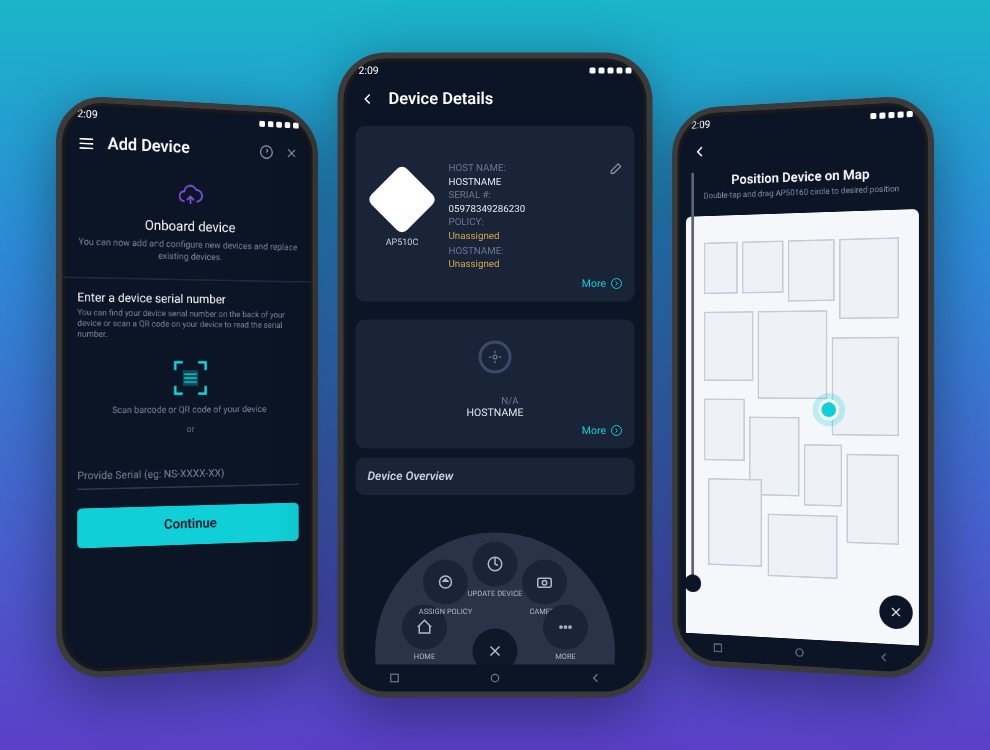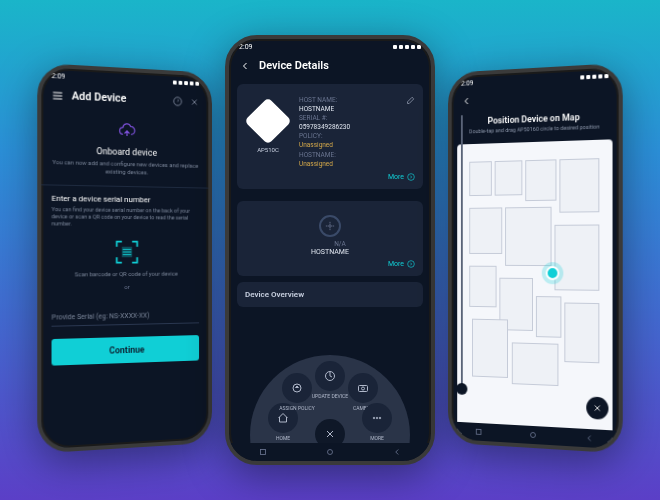--- a/index.html
+++ b/index.html
@@ -56,40 +56,40 @@
     text-align:center; font-size:9px; font-weight:600;
     padding:8px 0; border-radius:3px;
   }
 
   
   .card {
     background:#1a2438; margin:6px 8px; border-radius:6px;
     padding:8px; font-size:9px;
   }
   .card-title { font-size:8px; color:#c8d0e0; font-weight:600; }
-  .dev-info-body { display:flex; gap:8px; margin-top:4px; align-items:flex-start; position:relative; }
+  .dev-info-body { display:flex; gap:8px; margin-top:16px; align-items:flex-start; position:relative; }
   .dev-img {
     width:42px; height:42px; background:#fff; border-radius:6px;
     transform: rotate(45deg) scale(.8); margin:4px 2px;
   }
   .dev-img-lbl { font-size:6px; color:#c8d0e0; text-align:center; margin-top:2px; }
   .dev-fields { flex:1; font-size:6.5px; line-height:1.4; }
   .dev-fields .lbl { color:#6a7590; }
   .dev-fields .val { color:#e0e6f0; }
   .dev-fields .unassigned { color:#d4a84a; }
   .edit-icon { position:absolute; top:0; right:0; }
   .more-link {
     text-align:right; font-size:7px; color:#10cfd6; margin-top:4px;
     display:flex; justify-content:flex-end; align-items:center; gap:3px;
   }
   .topo-body { display:flex; flex-direction:column; align-items:center; margin-top:6px; }
   .topo-icon { width:22px; height:22px; border:2px solid #3a4a68; border-radius:50%; display:flex; align-items:center; justify-content:center; }
-  .topo-txt { font-size:6.5px; color:#6a7590; margin-top:3px;padding-left:20px; }
+  .topo-txt { font-size:6.5px; color:#6a7590; margin-top:14px;padding-left:20px; }
   .topo-host { font-size:7px; color:#e0e6f0; }
-  .bottom-cards { display:flex; gap:6px; margin:0 8px; }
+  .bottom-cards { display:flex; gap:6px; margin:0 8px;font-style:italic; }
   .bottom-cards .card { margin:0; flex:1; }
   .alarm-val { color:#d4a84a; font-size:9px; margin-top:2px; }
   .radial-menu {
     position:absolute; bottom:16px; left:50%; transform:translateX(-50%);
     width:160px; height:90px;
   }
   .radial-bg {
     position:absolute; bottom:-70px; left:0; width:160px; height:160px;
     background:#2a3448; border-radius:50%;
   }

